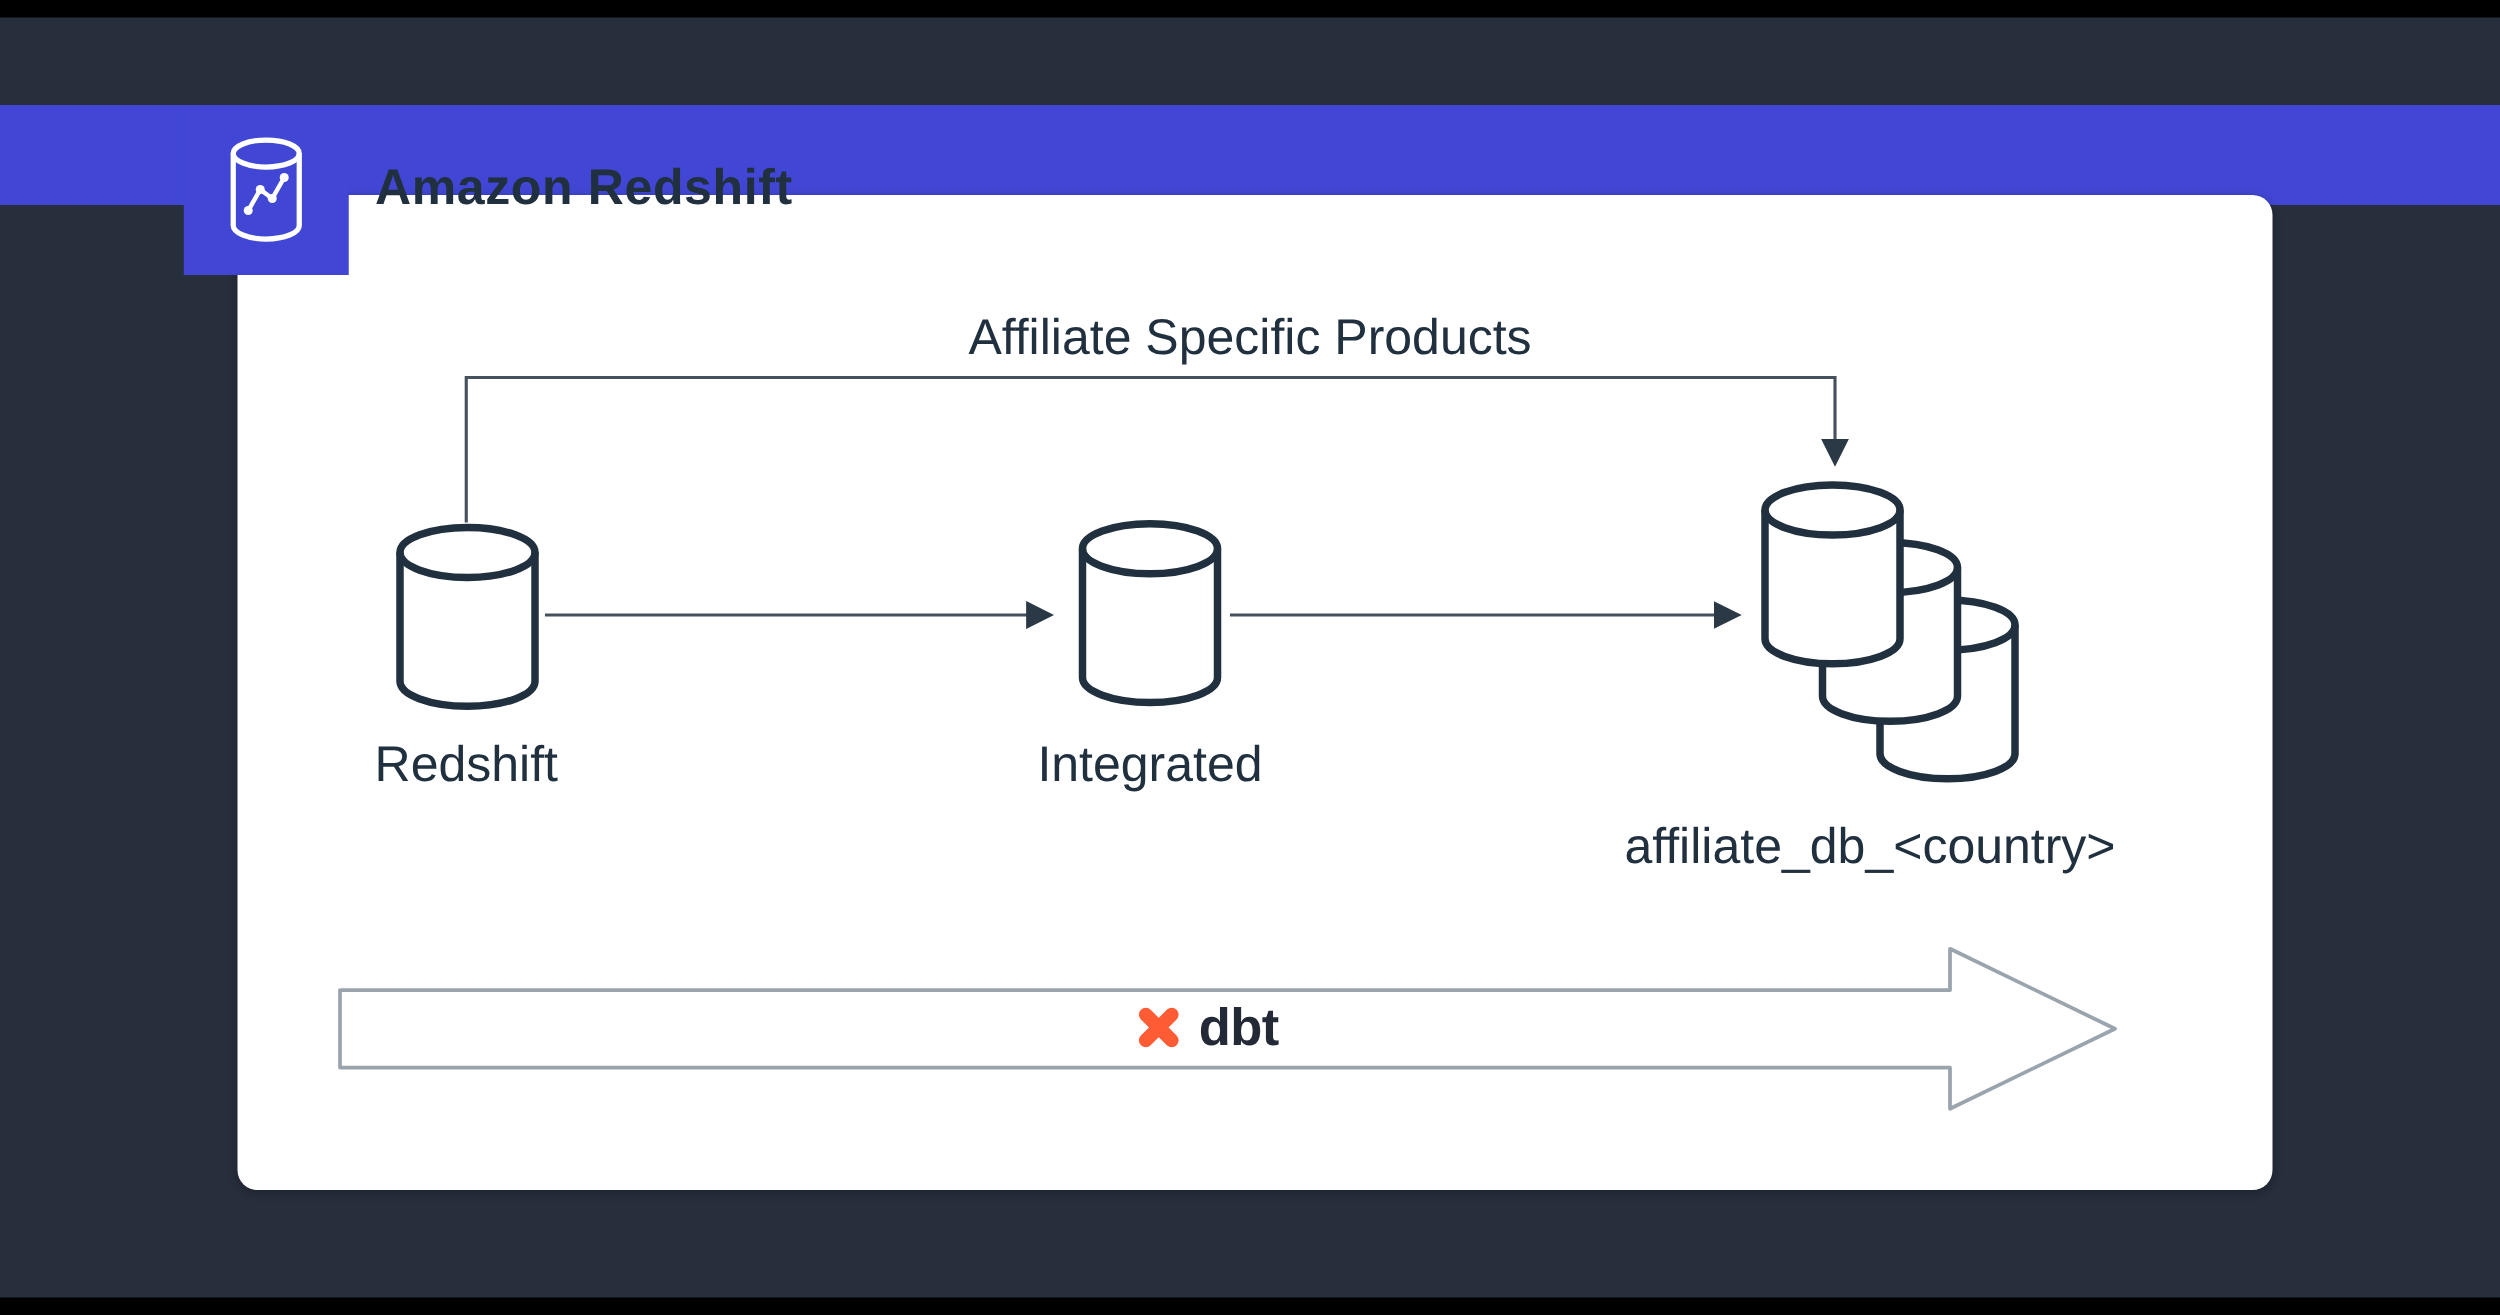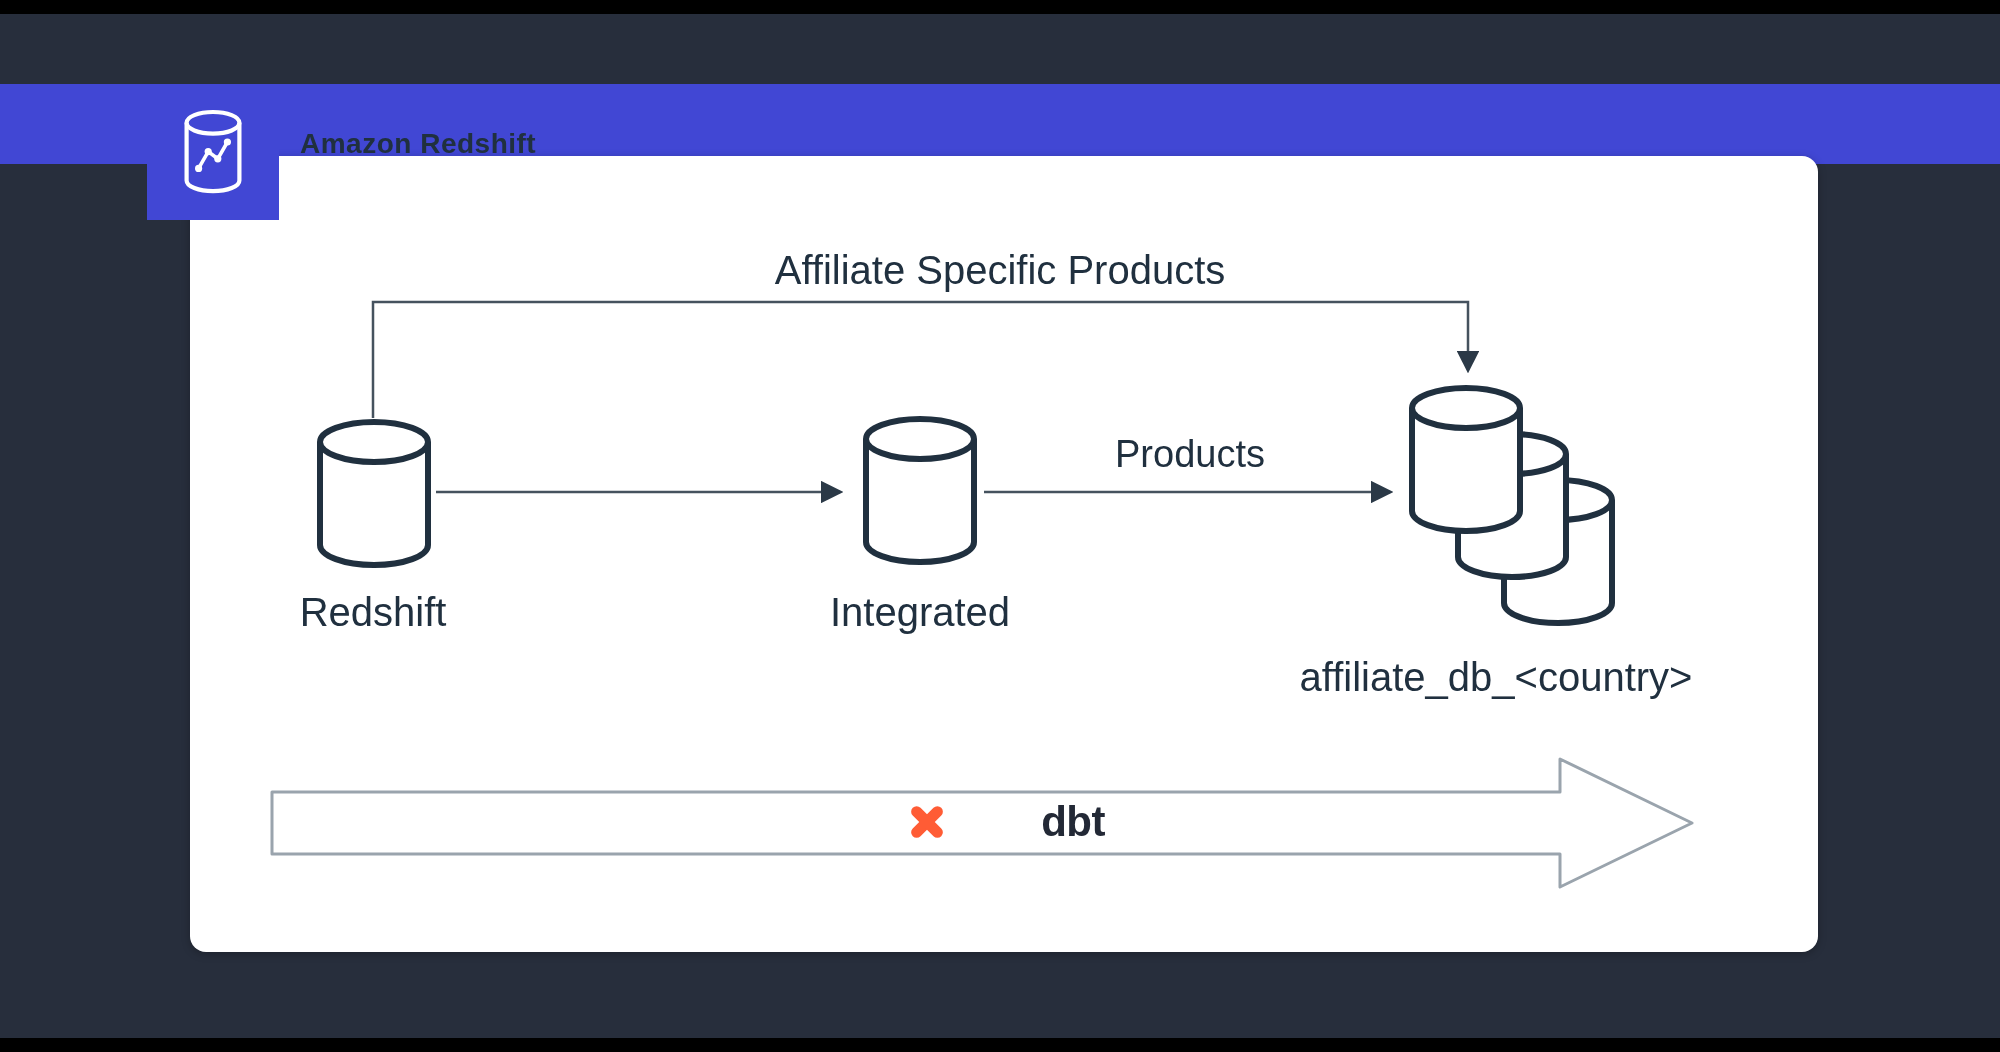--- a/index.html
+++ b/index.html
@@ -18,39 +18,39 @@
     background:#ffffff; border-radius:16px;
     box-shadow:0 2px 8px rgba(0,0,0,.25);
   }
   .icon-tile {
     position:absolute; left:147px; top:88px; width:132px; height:132px;
     background:var(--band,#4147d4);
     display:flex; align-items:center; justify-content:center;
   }
   .brand {
     position:absolute; left:300px; top:128px;
-    font-size:28px; font-weight:bold; color:var(--ink,#20303f); letter-spacing:.5px;
+    font-size:40px; font-weight:bold; color:var(--ink,#20303f); letter-spacing:.5px;
   }
   .lbl { position:absolute; text-align:center; color:var(--ink,#20303f); font-size:40px; }
   .lbl.top-lbl   { left:600px;  top:248px; width:800px; }
   .lbl.src-lbl   { left:253px;  top:590px; width:240px; }
   .lbl.int-lbl   { left:770px;  top:590px; width:300px; }
   .lbl.aff-lbl   { left:1236px; top:655px; width:520px; }
   .lbl.edge-lbl  { left:1040px; top:432px; width:300px; font-size:38px; line-height:1.2; }
   .connectors { position:absolute; left:0; top:0; width:2000px; height:1052px; pointer-events:none; }
   .cyl { position:absolute; width:120px; height:155px; }
   .cyl.src   { left:314px;  top:416px; }
   .cyl.int   { left:860px;  top:413px; }
   .cyl.aff-3 { left:1498px; top:474px; }
   .cyl.aff-2 { left:1452px; top:428px; }
   .cyl.aff-1 { left:1406px; top:382px; }
   .big-arrow { position:absolute; left:268px; top:753px; width:1430px; height:140px; }
   .dbt-group {
     position:absolute; left:905px; top:796px; width:200px; height:52px;
-    display:flex; align-items:center; justify-content:space-between; gap:10px;
+    display:flex; align-items:center; justify-content:flex-start; gap:10px;
   }
   .dbt-text { font-size:42px; font-weight:bold; color:#232936; letter-spacing:-0.5px; }
   .hidden-defs { position:absolute; width:0; height:0; }
 </style>
 </head>
 <body>
 
 <svg class="hidden-defs" aria-hidden="true">
   <defs>
     <g id="cyl-shape">
@@ -104,21 +104,20 @@
     <circle cx="44" cy="30" r="3" fill="#ffffff"></circle>
   </svg>
 </div>
 
 <div class="brand">Amazon Redshift</div>
 
 <div class="lbl top-lbl">Affiliate Specific Products</div>
 <div class="lbl src-lbl">Redshift</div>
 <div class="lbl int-lbl">Integrated</div>
 <div class="lbl edge-lbl">
-  <div>Products</div>
 </div>
 <div class="lbl aff-lbl">affiliate_db_&lt;country&gt;</div>
 
 <svg class="big-arrow" viewBox="0 0 1430 140">
   <path d="M4 39 H1292 V6 L1424 70 L1292 134 V101 H4 Z" fill="#ffffff" stroke="#9aa4ad" stroke-width="3" stroke-linejoin="round"></path>
 </svg>
 
 <div class="dbt-group">
   <svg width="44" height="44" viewBox="0 0 48 48">
     <g transform="rotate(45 24 24)" fill="#ff5c35">

